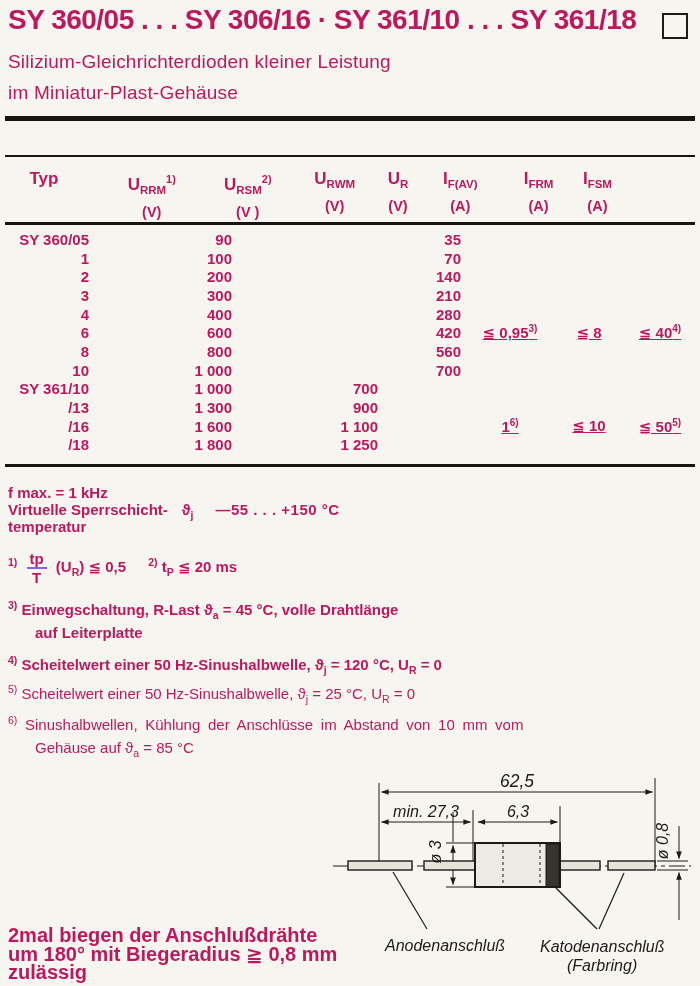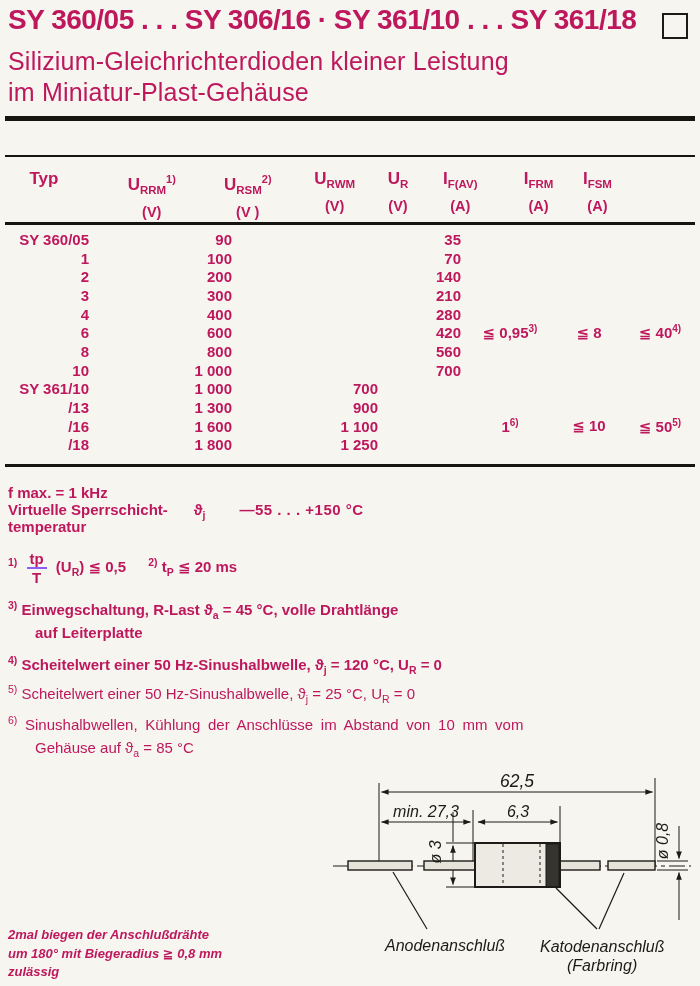--- a/index.html
+++ b/index.html
@@ -11,21 +11,21 @@
   
   .title{
     position:absolute;left:8px;top:4px;width:640px;
     font-size:28px;font-weight:800;letter-spacing:-0.5px;white-space:nowrap;
   }
   .corner-box{
     position:absolute;left:662px;top:13px;width:22px;height:22px;
     border:2.5px solid #1c1b18;background:transparent;
   }
   .subtitle{
-    position:absolute;left:8px;top:46px;font-size:25px;font-weight:400;
+    position:absolute;left:8px;top:46px;font-size:19px;font-weight:400;
     line-height:31px;letter-spacing:0.2px;
   }
   .rule{position:absolute;left:5px;width:690px;background:#161511;}
   #rule-title{top:116px;height:5px;}
   #rule-table-top{top:155px;height:2px;}
   #rule-table-mid{top:222px;height:3px;}
   #rule-table-bottom{top:464px;height:3px;}
 
   
   #spec-table{position:absolute;left:0;top:166px;width:700px;}
@@ -48,39 +48,39 @@
   .th.c5{transform:translateX(-6px);}
   .th.c7{transform:translateX(-6px);}
   #table-body{position:absolute;left:0;top:64px;width:700px;}
   .trow{display:flex;height:18.7px;align-items:center;}
   .tcell{font-size:15px;font-weight:700;white-space:nowrap;}
   .tcell sup{font-size:10px;}
   .tcell.c0{text-align:right;padding-right:7px;box-sizing:border-box;}
   .tcell.c1{text-align:right;padding-right:4px;box-sizing:border-box;}
   .tcell.c3{text-align:right;}
   .tcell.c4{text-align:right;padding-right:1px;box-sizing:border-box;}
-  .tcell.c5,.tcell.c6,.tcell.c7{text-align:center;}
+  .tcell.c5,.tcell.c6,.tcell.c7{text-align:center;text-decoration:underline;}
 
   
   .txt{position:absolute;left:8px;font-size:15px;white-space:nowrap;}
   .bold{font-weight:700;}
   .txt sub{font-size:10.5px;}
   .txt sup{font-size:10.5px;}
-  #junction-line{display:flex;align-items:baseline;gap:12px;}
+  #junction-line{display:flex;align-items:baseline;}
   #junction-line .sym{margin-left:14px;}
   #junction-line .val{margin-left:22px;letter-spacing:0.5px;}
   .frac{display:inline-block;vertical-align:middle;text-align:center;margin:0 5px;}
   .frac .num{display:block;border-bottom:2px solid #8b5cf6;padding:0 3px;line-height:17px;}
   .frac .den{display:block;line-height:17px;}
   .fn-second{margin-left:18px;}
   .hang{padding-left:27px;}
   #footnote-6-line1{word-spacing:3.5px;}
 
   
-  #bottom-note{position:absolute;left:8px;top:926px;font-size:13px;font-weight:700;line-height:18.5px;white-space:nowrap;font-style:italic;}
+  #bottom-note{position:absolute;left:8px;top:926px;font-size:20px;font-weight:700;line-height:18.5px;white-space:nowrap;}
 
   
   #diagram{position:absolute;left:325px;top:756px;}
   #diagram text{fill:#1c1b18;}
   .dim-text{font-style:italic;font-size:16px;font-family:"Liberation Sans","DejaVu Sans",sans-serif;}
   .dim-text-lg{font-style:italic;font-size:17.5px;}
   .lbl-text{font-style:italic;font-size:16px;}
 </style>
 </head>
 <body>

